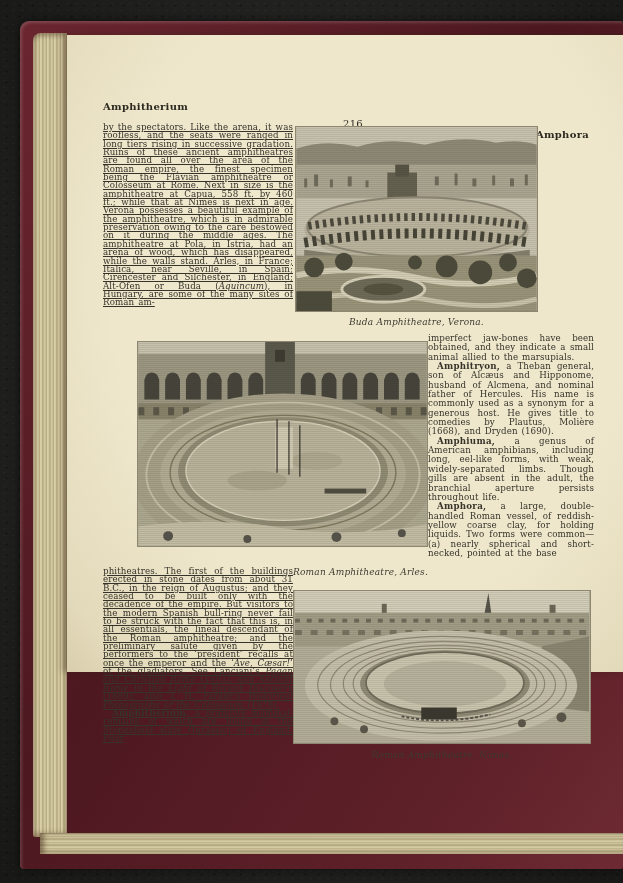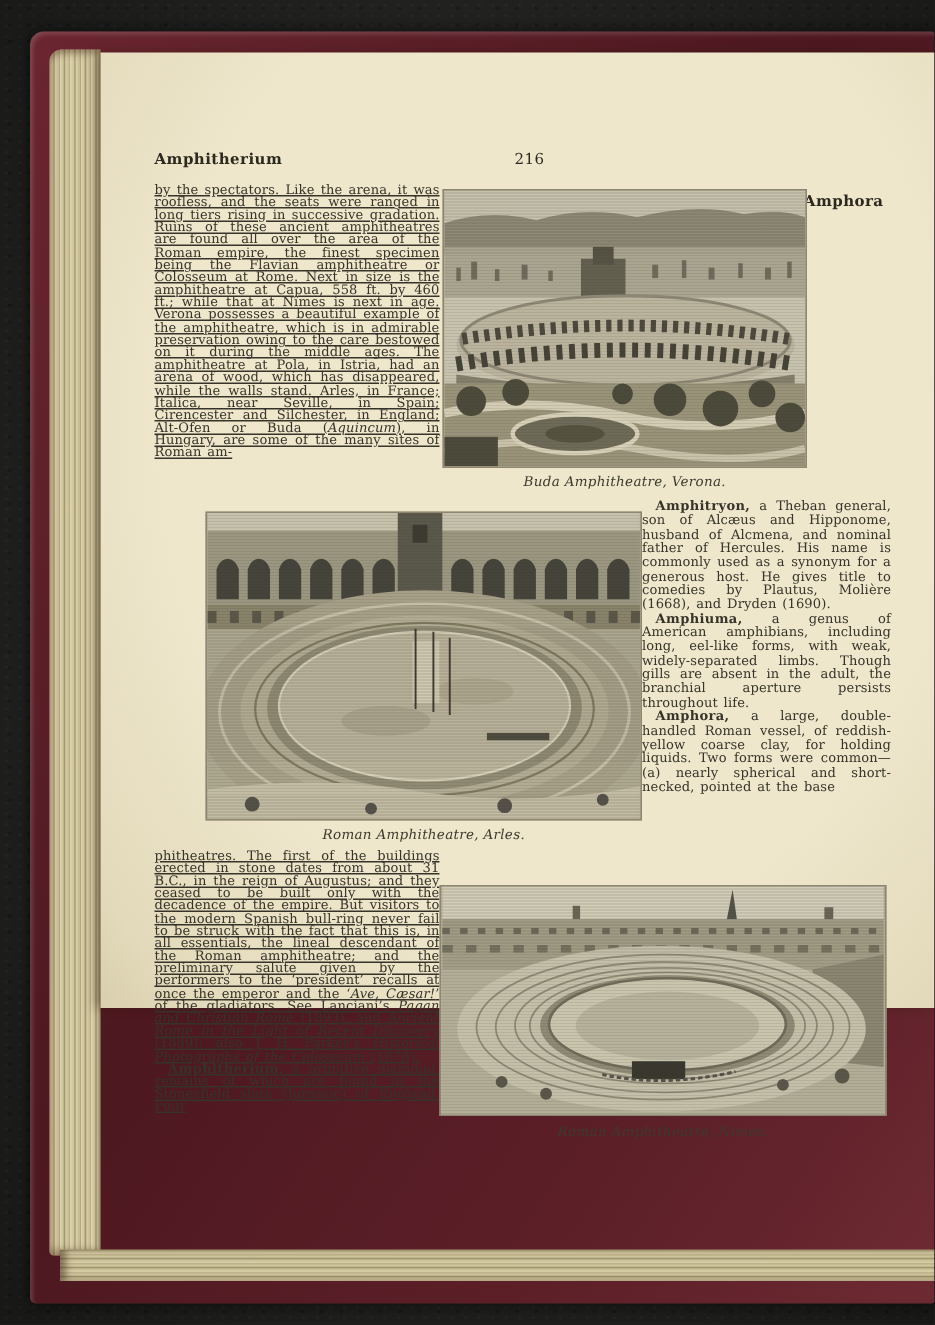--- a/index.html
+++ b/index.html
@@ -62,21 +62,21 @@
 </head>
 <body>
 
 <div class="cover"></div>
 <div class="stack-left"></div>
 <div class="stack-bottom"></div>
 
 <div class="page">
 
   <div class="hdr" style="left:36px;top:66px;">Amphitherium</div>
-  <div class="hdr" style="left:262px;top:66px;width:48px;text-align:center;font-weight:normal;">216</div>
+  <div class="hdr" style="left:262px;top:83px;width:48px;text-align:center;font-weight:normal;">216</div>
   <div class="hdr" style="right:34px;top:66px;margin-top:28px;">Amphora</div>
 
   <div class="body-text lh-left" style="left:36px;top:88px;width:190px;">
     <p class="cont-para">
       <span>by the spectators.  Like the arena, it was roofless, and the seats were ranged in long tiers rising in successive gradation.  Ruins of these ancient amphitheatres are found all over the area of the Roman empire, the finest specimen being the Flavian amphitheatre or Colosseum at Rome.  Next in size is the amphitheatre at Capua, 558 ft. by 460 ft.;  while that at Nîmes is next in age.  Verona possesses a beautiful example of the amphitheatre, which is in admirable preservation owing to the care bestowed on it during the middle ages.  The amphitheatre at Pola, in Istria, had an arena of wood, which has disappeared, while the walls stand.  Arles, in France;  Italica, near Seville, in Spain; Cirencester and Silchester, in England;  Alt-Ofen or Buda (</span><span class="ital">Aquincum</span><span>), in Hungary, are some of the many sites of Roman am-</span>
     </p>
   </div>
 
   <div class="photo" style="left:228px;top:91px;width:243px;height:186px;">
     <svg width="241" height="184" viewBox="0 0 243 186">
@@ -117,20 +117,21 @@
           <circle cx="214" cy="137" r="9"></circle>
           <circle cx="233" cy="153" r="10"></circle>
           <rect x="0" y="166" width="36" height="20"></rect>
       </g>
     </svg>
     <div class="halftone"></div>
   </div>
   <div class="caption" style="left:228px;top:282px;width:243px;">Buda Amphitheatre, Verona.</div>
 
   <div class="body-text lh-right" style="left:361px;top:299px;width:166px;">
+    <p class="cont-para">imperfect jaw-bones have been obtained, and they indicate a small animal allied to the marsupials.</p>
     <p class="entry-para"><span class="term">Amphitryon,</span><span> a Theban general, son of Alcæus and Hipponome, husband of Alcmena, and nominal father of Hercules.  His name is commonly used as a synonym for a generous host.  He gives title to comedies by Plautus, Molière (1668), and Dryden (1690).</span></p>
     <p class="entry-para"><span class="term">Amphiuma,</span><span> a genus of American amphibians, including long, eel-like forms, with weak, widely-separated limbs.  Though gills are absent in the adult, the branchial aperture persists throughout life.</span></p>
     <p class="entry-para"><span class="term">Amphora,</span><span> a large, double-handled Roman vessel, of reddish-yellow coarse clay, for holding liquids.  Two forms were common—(a) nearly spherical and short-necked, pointed at the base</span></p>
   </div>
 
   <div class="photo" style="left:70px;top:306px;width:291px;height:206px;">
     <svg width="289" height="204" viewBox="0 0 291 206">
       <defs>
           <path id="arch" d="M0,0 v-20 a8,11 0 0 1 15,0 v20 z" fill="#45433a"></path>
         </defs>
@@ -170,21 +171,21 @@
       <path d="M0,186 Q80,176 145,188 Q220,198 291,184 L291,206 L0,206 Z" fill="#c2bca4"></path>
       <g fill="#55524a">
           <circle cx="30" cy="196" r="5"></circle>
           <circle cx="110" cy="199" r="4"></circle>
           <circle cx="200" cy="197" r="5"></circle>
           <circle cx="266" cy="193" r="4"></circle>
         </g>
     </svg>
     <div class="halftone"></div>
   </div>
-  <div class="caption" style="left:70px;top:517px;width:291px;">Roman Amphitheatre, Arles.</div>
+  <div class="caption" style="left:70px;top:532px;width:291px;text-align:right;">Roman Amphitheatre, Arles.</div>
 
   <div class="body-text lh-left" style="left:36px;top:532px;width:190px;">
     <p class="cont-para">
       <span>phitheatres.  The first of the buildings erected in stone dates from about 31 B.C., in the reign of Augustus; and they ceased to be built only with the decadence of the empire.  But visitors to the modern Spanish bull-ring never fail to be struck with the fact that this is, in all essentials, the lineal descendant of the Roman amphitheatre; and the preliminary salute given by the performers to the ‘president’ recalls at once the emperor and the ‘</span><span class="ital">Ave, Cæsar!</span><span>’ of the gladiators.  See Lanciani’s </span><span class="ital">Pagan and Christian Rome</span><span> (1893), and </span><span class="ital">Ancient Rome in the Light of Recent Discovery</span><span> (1889); also J. H. Parker’s </span><span class="ital">Historical Photographs of the Colosseum</span><span> (1878).</span>
     </p>
     <p class="entry-para"><span class="term">Amphitherium,</span><span> a primitive mammal, remains of which are found in the Stonesfield slate (Jurassic) of England.  Four</span></p>
   </div>
 
   <div class="photo" style="left:226px;top:555px;width:298px;height:154px;">
     <svg width="296" height="152" viewBox="0 0 298 154">

